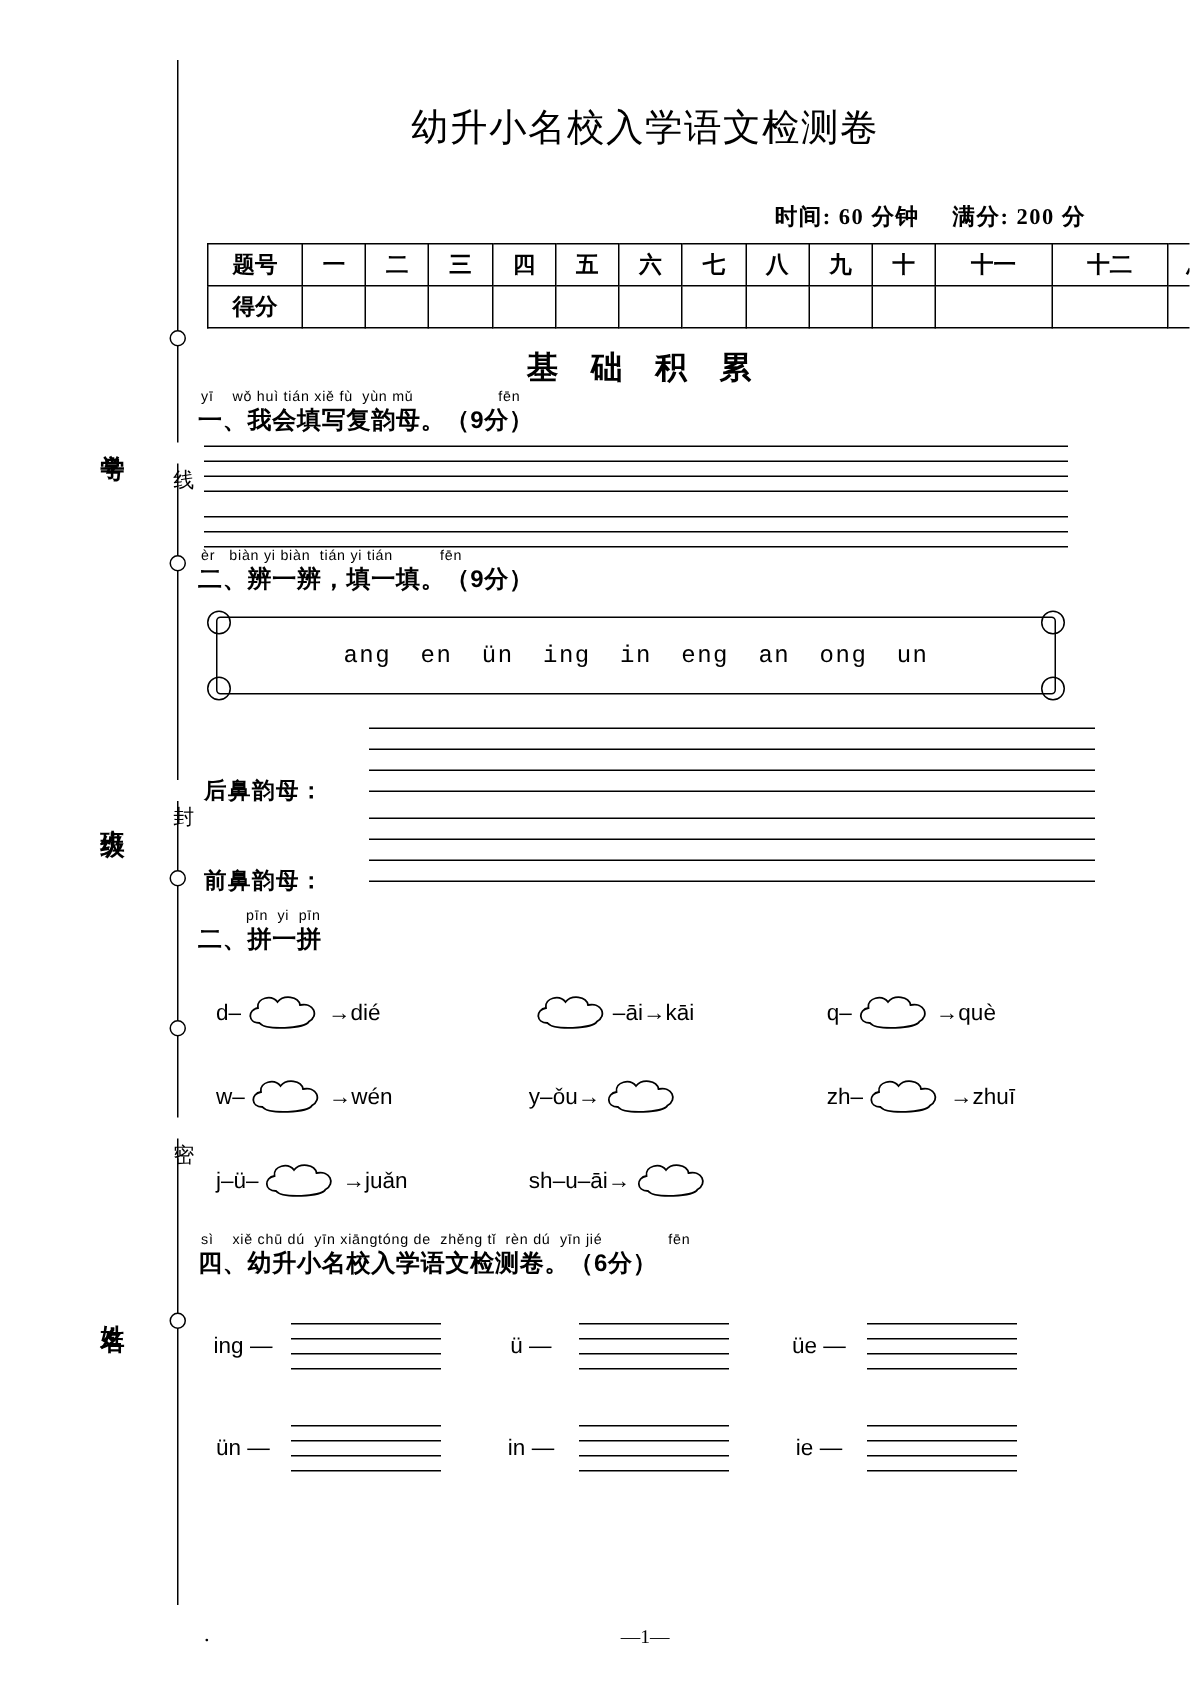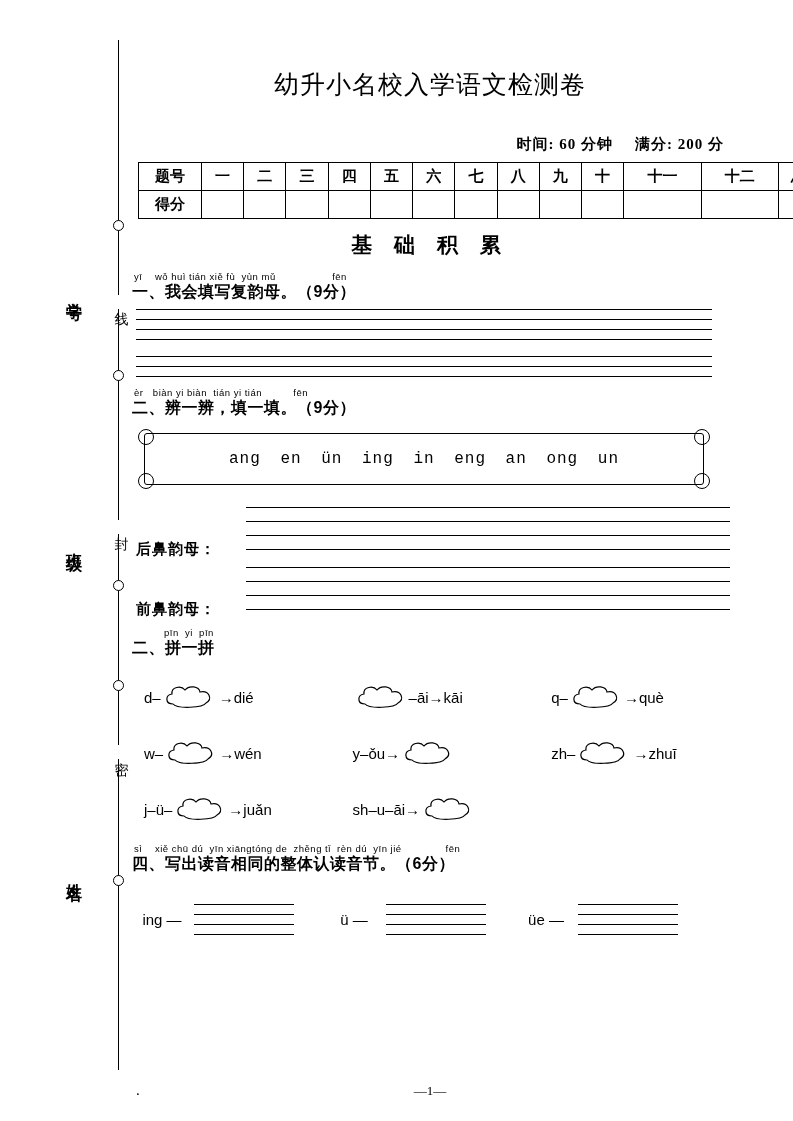--- a/index.html
+++ b/index.html
@@ -111,21 +111,21 @@
     text-align: center;
     font-size: 21px;
     font-weight: bold;
     letter-spacing: 8px;
     margin-top: 12px;
     font-family: "Liberation Sans", sans-serif;
   }
 
   .q-head {
     position: relative;
-    margin-top: 12px;
+    margin-top: 0;
   }
   .pinyin-row {
     font-size: 9.5px;
     letter-spacing: 0.5px;
     color: #000;
     font-family: "Liberation Sans", sans-serif;
     white-space: pre;
     margin-left: 4px;
   }
   .q-text {
@@ -355,21 +355,21 @@
   </div>
   <div class="fourline">
     <div class="l"></div>
       <div class="l"></div>
       <div class="l"></div>
     <div class="l" style="height:16px;"></div>
       <div class="l"></div>
       <div class="l last"></div>
   </div>
 
-  <div class="q-head" style="margin-top:10px;">
+  <div class="q-head" style="margin-top:0;">
     <div class="pinyin-row">èr   biàn yi biàn  tián yi tián          fēn</div>
     <div class="q-text">二、辨一辨，填一填。（9分）</div>
   </div>
 
   <div class="scroll-wrap">
     <div class="curl tl"></div>
     <div class="curl tr"></div>
     <div class="curl bl"></div>
     <div class="curl br"></div>
     <div class="scroll-box">
@@ -480,21 +480,21 @@
           </svg>
         </span>
       </div>
       <div class="cloud-cell c3"></div>
     </div>
 
   </div>
 
   <div class="q-head" style="margin-top:6px;">
     <div class="pinyin-row">sì    xiě chū dú  yīn xiāngtóng de  zhěng tǐ  rèn dú  yīn jié              fēn</div>
-    <div class="q-text">四、写出读音相同的整体认读音节。（6分）</div>
+    <div class="q-text">四、幼升小名校入学语文检测卷。（6分）</div>
   </div>
 
   <div class="q4-grid">
     <div class="q4-row">
       <div class="q4-item">
         <span class="lead">ing —</span>
         <span class="q4-lines">
             <div></div>
             <div></div>
             <div class="last"></div>
@@ -510,20 +510,46 @@
       </div>
       <div class="q4-item">
         <span class="lead">üe —</span>
         <span class="q4-lines">
             <div></div>
             <div></div>
             <div class="last"></div>
           </span>
       </div>
     </div>
+    <div class="q4-row">
+      <div class="q4-item">
+        <span class="lead">ün —</span>
+        <span class="q4-lines">
+            <div></div>
+            <div></div>
+            <div class="last"></div>
+          </span>
+      </div>
+      <div class="q4-item">
+        <span class="lead">in —</span>
+        <span class="q4-lines">
+            <div></div>
+            <div></div>
+            <div class="last"></div>
+          </span>
+      </div>
+      <div class="q4-item">
+        <span class="lead">ie —</span>
+        <span class="q4-lines">
+            <div></div>
+            <div></div>
+            <div class="last"></div>
+          </span>
+      </div>
+    </div>
   </div>
 
   <div class="footer">
     <span class="dot">.</span>
     <span class="pageno">—1—</span>
   </div>
 
 </div>
 
 </body></html>

